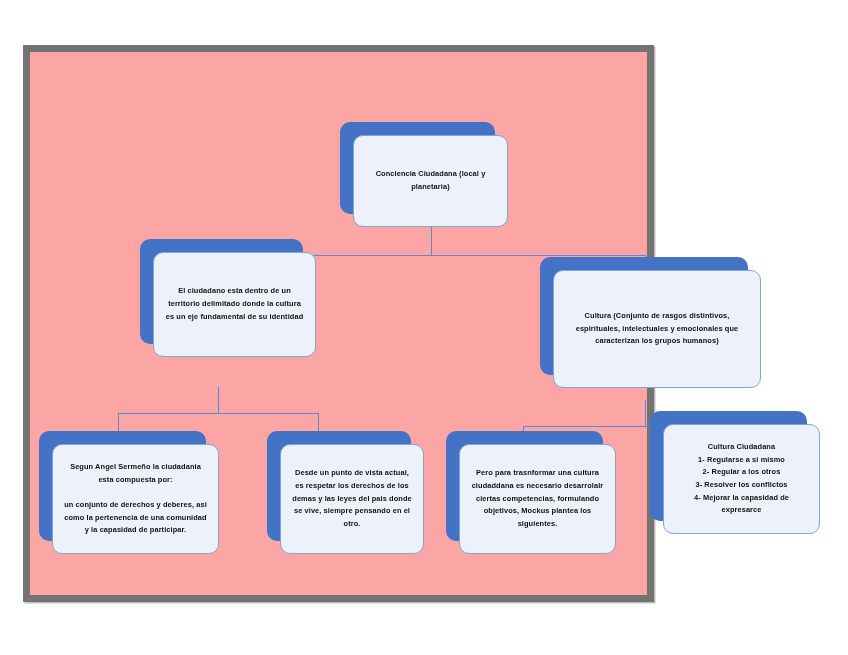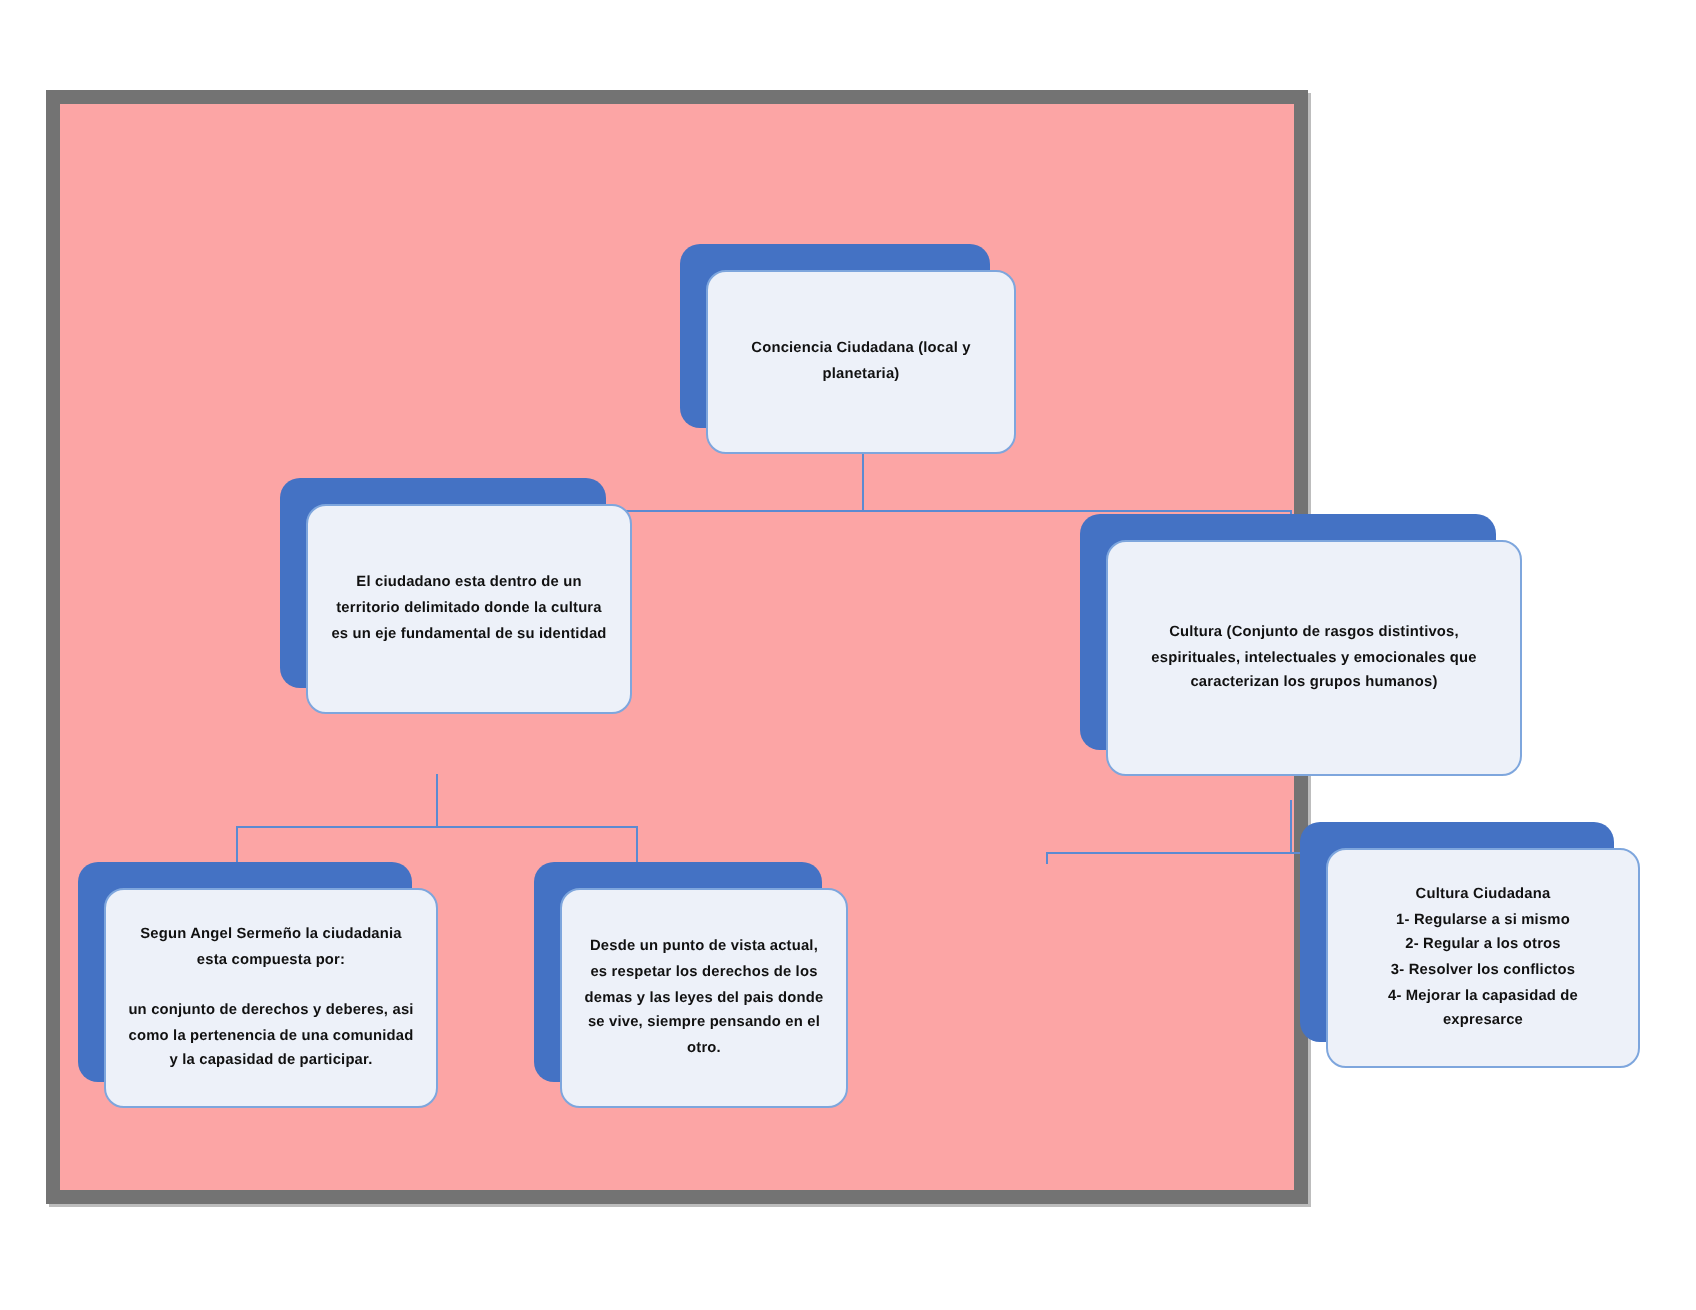--- a/index.html
+++ b/index.html
@@ -138,20 +138,26 @@
       </div>
     </div>
 
     <div class="node" style="left:218px; top:379px; width:144px; height:110px;margin-left:19px;">
       <div class="shadow"></div>
       <div class="card">
         <div class="label">Desde un punto de vista actual, es respetar  los derechos de los demas y las leyes del pais donde se vive, siempre pensando en el otro.</div>
       </div>
     </div>
 
+    <div class="node" style="left:416px; top:379px; width:157px; height:110px;">
+      <div class="shadow"></div>
+      <div class="card">
+        <div class="label">Pero para trasnformar una cultura ciudaddana es necesario desarrolalr ciertas competencias, formulando objetivos, Mockus plantea los siguientes.</div>
+      </div>
+    </div>
 
     <div class="node" style="left:620px; top:359px; width:157px; height:110px;text-decoration:underline;">
       <div class="shadow"></div>
       <div class="card">
         <div class="label">Cultura Ciudadana
 1- Regularse a si mismo
 2- Regular a  los otros
 3- Resolver los conflictos
 4-  Mejorar la capasidad de expresarce</div>
       </div>

